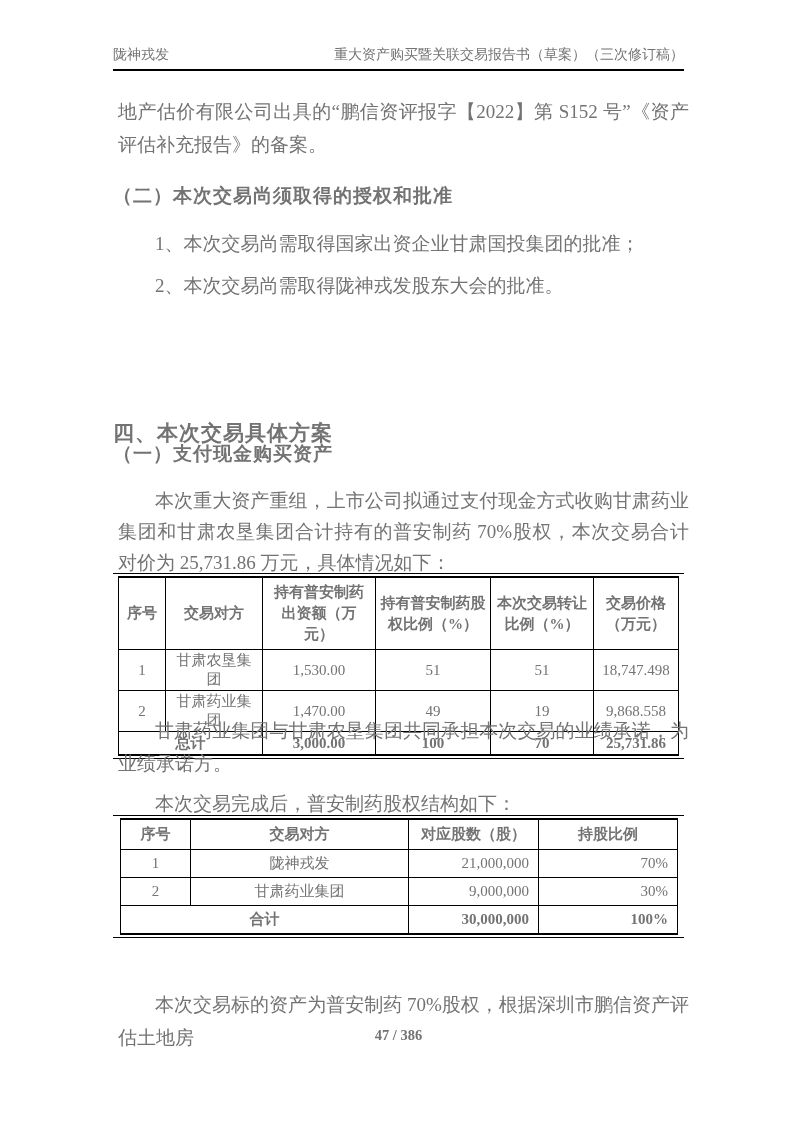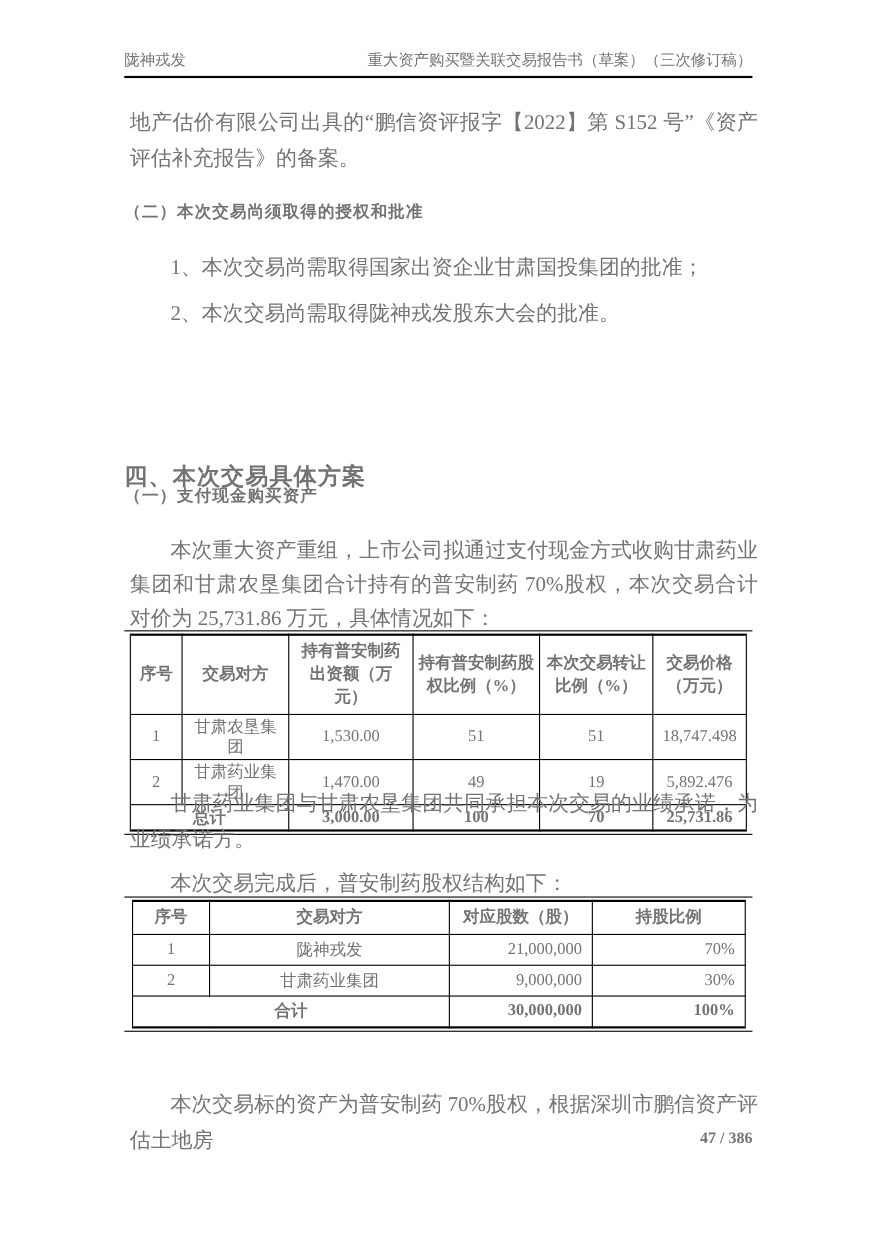--- a/index.html
+++ b/index.html
@@ -32,21 +32,21 @@
   .indent{text-indent:37px;}
 
   
   .h1, .h2{
     font-family:"Liberation Sans","DejaVu Sans",sans-serif;
     font-weight:800;
     margin:0;
     letter-spacing:1px;
   }
   .h1{font-size:21px;margin-top:36px;}
-  .h2{font-size:15px;}
+  .h2{font-size:19px;}
 
   
   .tblwrap{
     border-top:1px solid #000;
     border-bottom:1px solid #000;
     padding:2px 0;
   }
   table{
     border-collapse:collapse;
     border-top:2.5px solid #000;
@@ -65,21 +65,21 @@
   th{font-weight:700;line-height:21px;padding:4px 4px;}
   .t1{width:560px;margin-left:5px;}
   .t1 td{height:20px;}
   .t2{width:557px;margin-left:7px;}
   .t2 td{height:25px;}
   .num{text-align:right;padding-right:9px;}
   .bold{font-weight:700;}
 
   .footer{
     top:1027px;
-    text-align:right;
+    text-align:center;
     font-weight:700;
     font-size:14.5px;
   }
 </style>
 </head>
 <body>
 
 <div class="page">
 
   <div class="abs running-header">
@@ -127,21 +127,21 @@
         <td>51</td>
         <td>51</td>
         <td>18,747.498</td>
       </tr>
       <tr>
         <td>2</td>
         <td>甘肃药业集团</td>
         <td>1,470.00</td>
         <td>49</td>
         <td>19</td>
-        <td>5,892.476</td>
+        <td>9,868.558</td>
       </tr>
       <tr>
         <td colspan="2" class="bold">总计</td>
         <td class="bold">3,000.00</td>
         <td class="bold">100</td>
         <td class="bold">70</td>
         <td class="bold">25,731.86</td>
       </tr>
     </tbody>
       </table>

